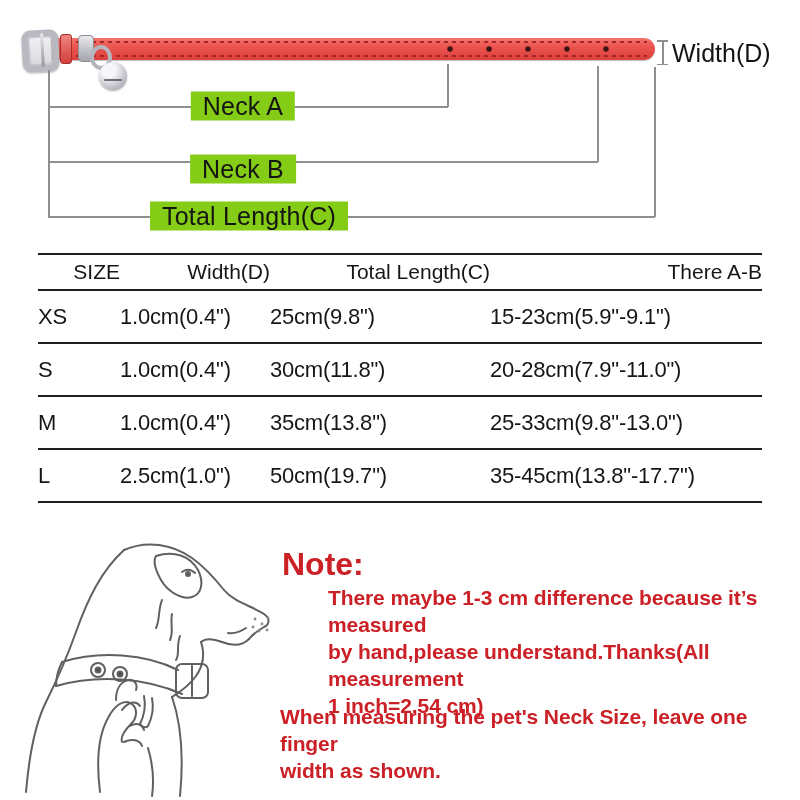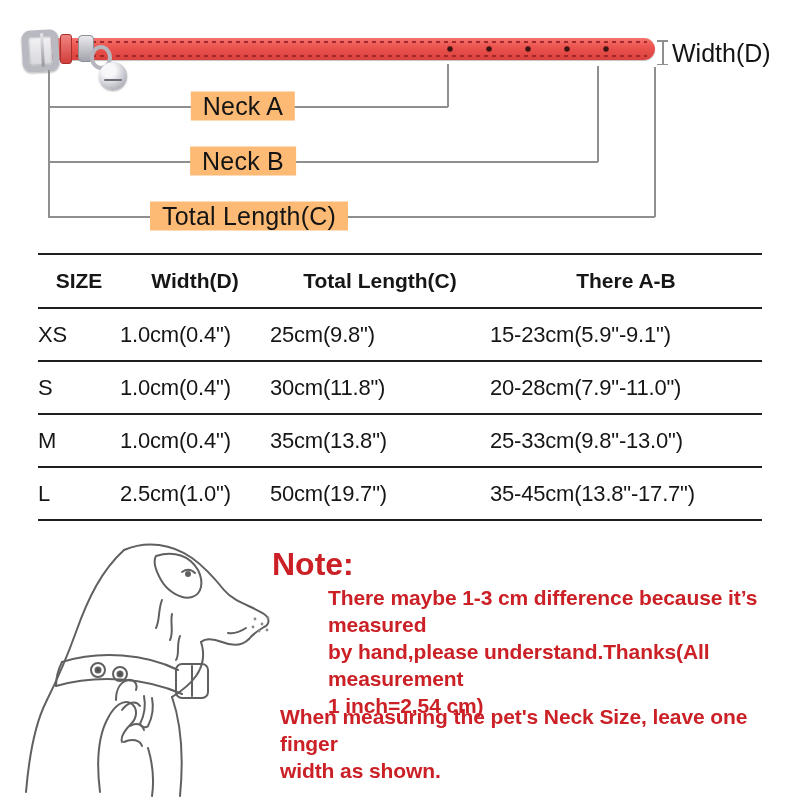--- a/index.html
+++ b/index.html
@@ -38,41 +38,41 @@
     border:4px solid #b5b6be; border-radius:50%; background:transparent; }
   .bell { position:absolute; left:99px; top:62px; width:28px; height:28px; border-radius:50%;
     background:radial-gradient(circle at 35% 30%, #f7f7fa 0 25%, #c7c8cf 60%, #8f9099 100%);
     box-shadow:0 1px 2px rgba(0,0,0,.35); }
   .bell-slit { position:absolute; left:5px; top:17px; width:18px; height:2px;
     background:#6d6e76; border-radius:1px; }
 
   .hline { position:absolute; height:1.5px; background:#8f8f8f; }
   .vline { position:absolute; width:1.5px; background:#8f8f8f; }
   .diagram-label {
-    position:absolute; transform:translate(-50%,-50%); background:#fdba74;
+    position:absolute; transform:translate(-50%,-50%); background:#84cc16;
     padding:0 12px; font-size:25px; color:#141414; white-space:nowrap; letter-spacing:0.2px;
   }
   .width-label {
     position:absolute; transform:translateY(-50%); font-size:25px; color:#141414; white-space:nowrap;
   }
 
   
   .size-table {
     position:absolute; left:38px; top:253px; width:724px;
     border-collapse:collapse; table-layout:fixed;
     color:#161616;
   }
   .size-table tr { border-bottom:2px solid #1f1f1f; }
   .size-table thead tr { border-top:2px solid #1f1f1f; }
-  .size-table th { font-weight:700; font-size:21px; height:54px; text-align:center; vertical-align:middle; }
+  .size-table th { font-weight:400; font-size:21px; height:36px; text-align:right; vertical-align:middle; }
   .size-table td { font-weight:400; font-size:22px; height:53px; text-align:left; vertical-align:middle; letter-spacing:-0.2px; }
   .col-size { width:82px; } .col-width { width:150px; } .col-total { width:220px; } .col-neck { width:272px; }
 
   
-  .note-heading { position:absolute; left:272px; top:546px; font-size:32px; font-weight:600; }
+  .note-heading { position:absolute; left:282px; top:546px; font-size:32px; font-weight:600; }
   .note-body { position:absolute; left:280px; top:584px; font-size:21px; line-height:27px; font-weight:600; letter-spacing:-0.1px; }
   .note-measure { position:absolute; left:280px; top:703px; font-size:21px; line-height:27px; font-weight:600; letter-spacing:-0.1px; }
 
   
   .dog { position:absolute; left:12px; top:540px; width:285px; height:258px; }
 </style>
 </head>
 <body>
 
 <div class="canvas">
@@ -108,21 +108,21 @@
     <div class="vline" style="left:597px; top:66px; height:96px"></div>
 
     <div class="hline" style="left:48px; top:216px; width:607px"></div>
     <div class="vline" style="left:654px; top:67px; height:150px"></div>
 
     <div class="vline" style="left:662px; top:40px; height:25px"></div>
     <div class="hline" style="left:657px; top:40px; width:11px"></div>
     <div class="hline" style="left:657px; top:63.5px; width:11px"></div>
 
     <span class="diagram-label" style="left:243px; top:106px">Neck A</span>
-    <span class="diagram-label" style="left:243px; top:161px">Neck B</span>
+    <span class="diagram-label" style="left:243px; top:169px">Neck B</span>
     <span class="diagram-label" style="left:249px; top:216px">Total Length(C)</span>
     <span class="width-label" style="left:672px; top:53px">Width(D)</span>
   </div>
 
   <table class="size-table">
     <colgroup>
       <col class="col-size">
         <col class="col-width">
         <col class="col-total">
         <col class="col-neck">

